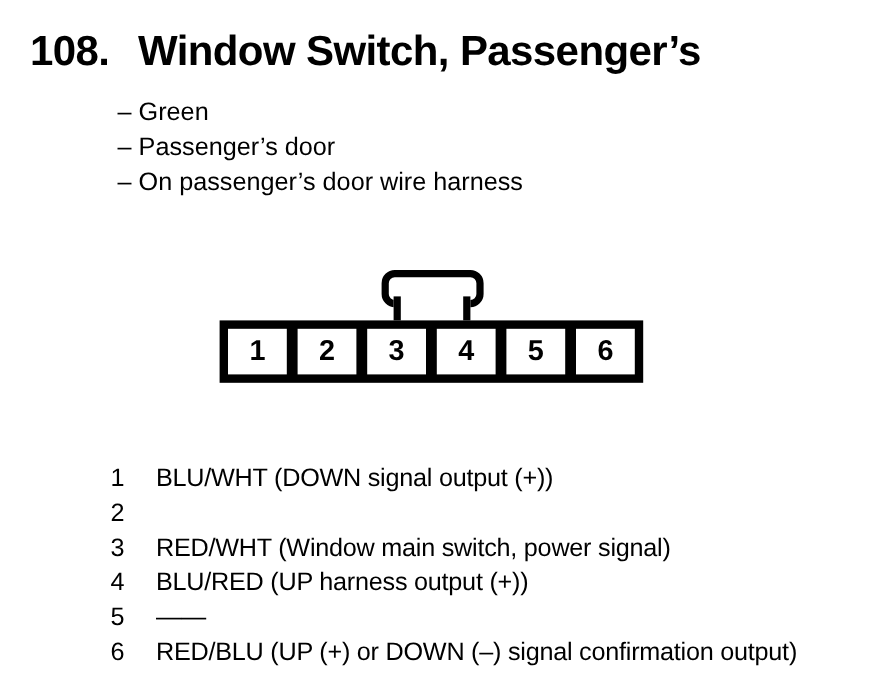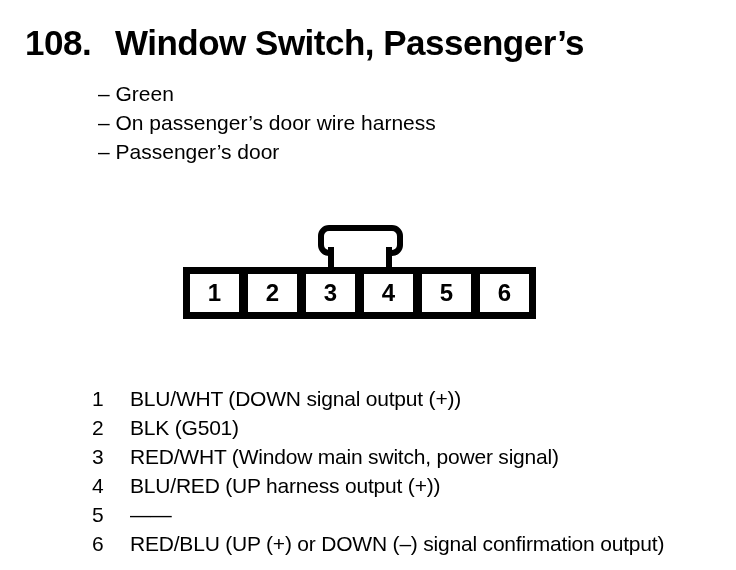--- a/index.html
+++ b/index.html
@@ -91,22 +91,22 @@
 <body>
 
 <div class="page">
 
   <div class="heading">
     <span class="h-num">108.</span><span>Window Switch, Passenger’s</span>
   </div>
 
   <div class="notes">
     <div>– Green</div>
+    <div>– Passenger’s door</div>
     <div>– On passenger’s door wire harness</div>
-    <div>– Passenger’s door</div>
   </div>
 
   <div>
     <div class="latch-cap"></div>
     <div class="latch-neck"></div>
     <div class="conn-body">
       <div class="cavity">1</div>
       <div class="cavity">2</div>
       <div class="cavity">3</div>
       <div class="cavity">4</div>
@@ -115,21 +115,20 @@
     </div>
   </div>
 
   <div class="pinlist">
     <div class="pinrow">
       <span class="pin-num">1</span>
       <span class="pin-label">BLU/WHT (DOWN signal output (+))</span>
     </div>
     <div class="pinrow">
       <span class="pin-num">2</span>
-      <span class="pin-label">BLK (G501)</span>
     </div>
     <div class="pinrow">
       <span class="pin-num">3</span>
       <span class="pin-label">RED/WHT (Window main switch, power signal)</span>
     </div>
     <div class="pinrow">
       <span class="pin-num">4</span>
       <span class="pin-label">BLU/RED (UP harness output (+))</span>
     </div>
     <div class="pinrow">

